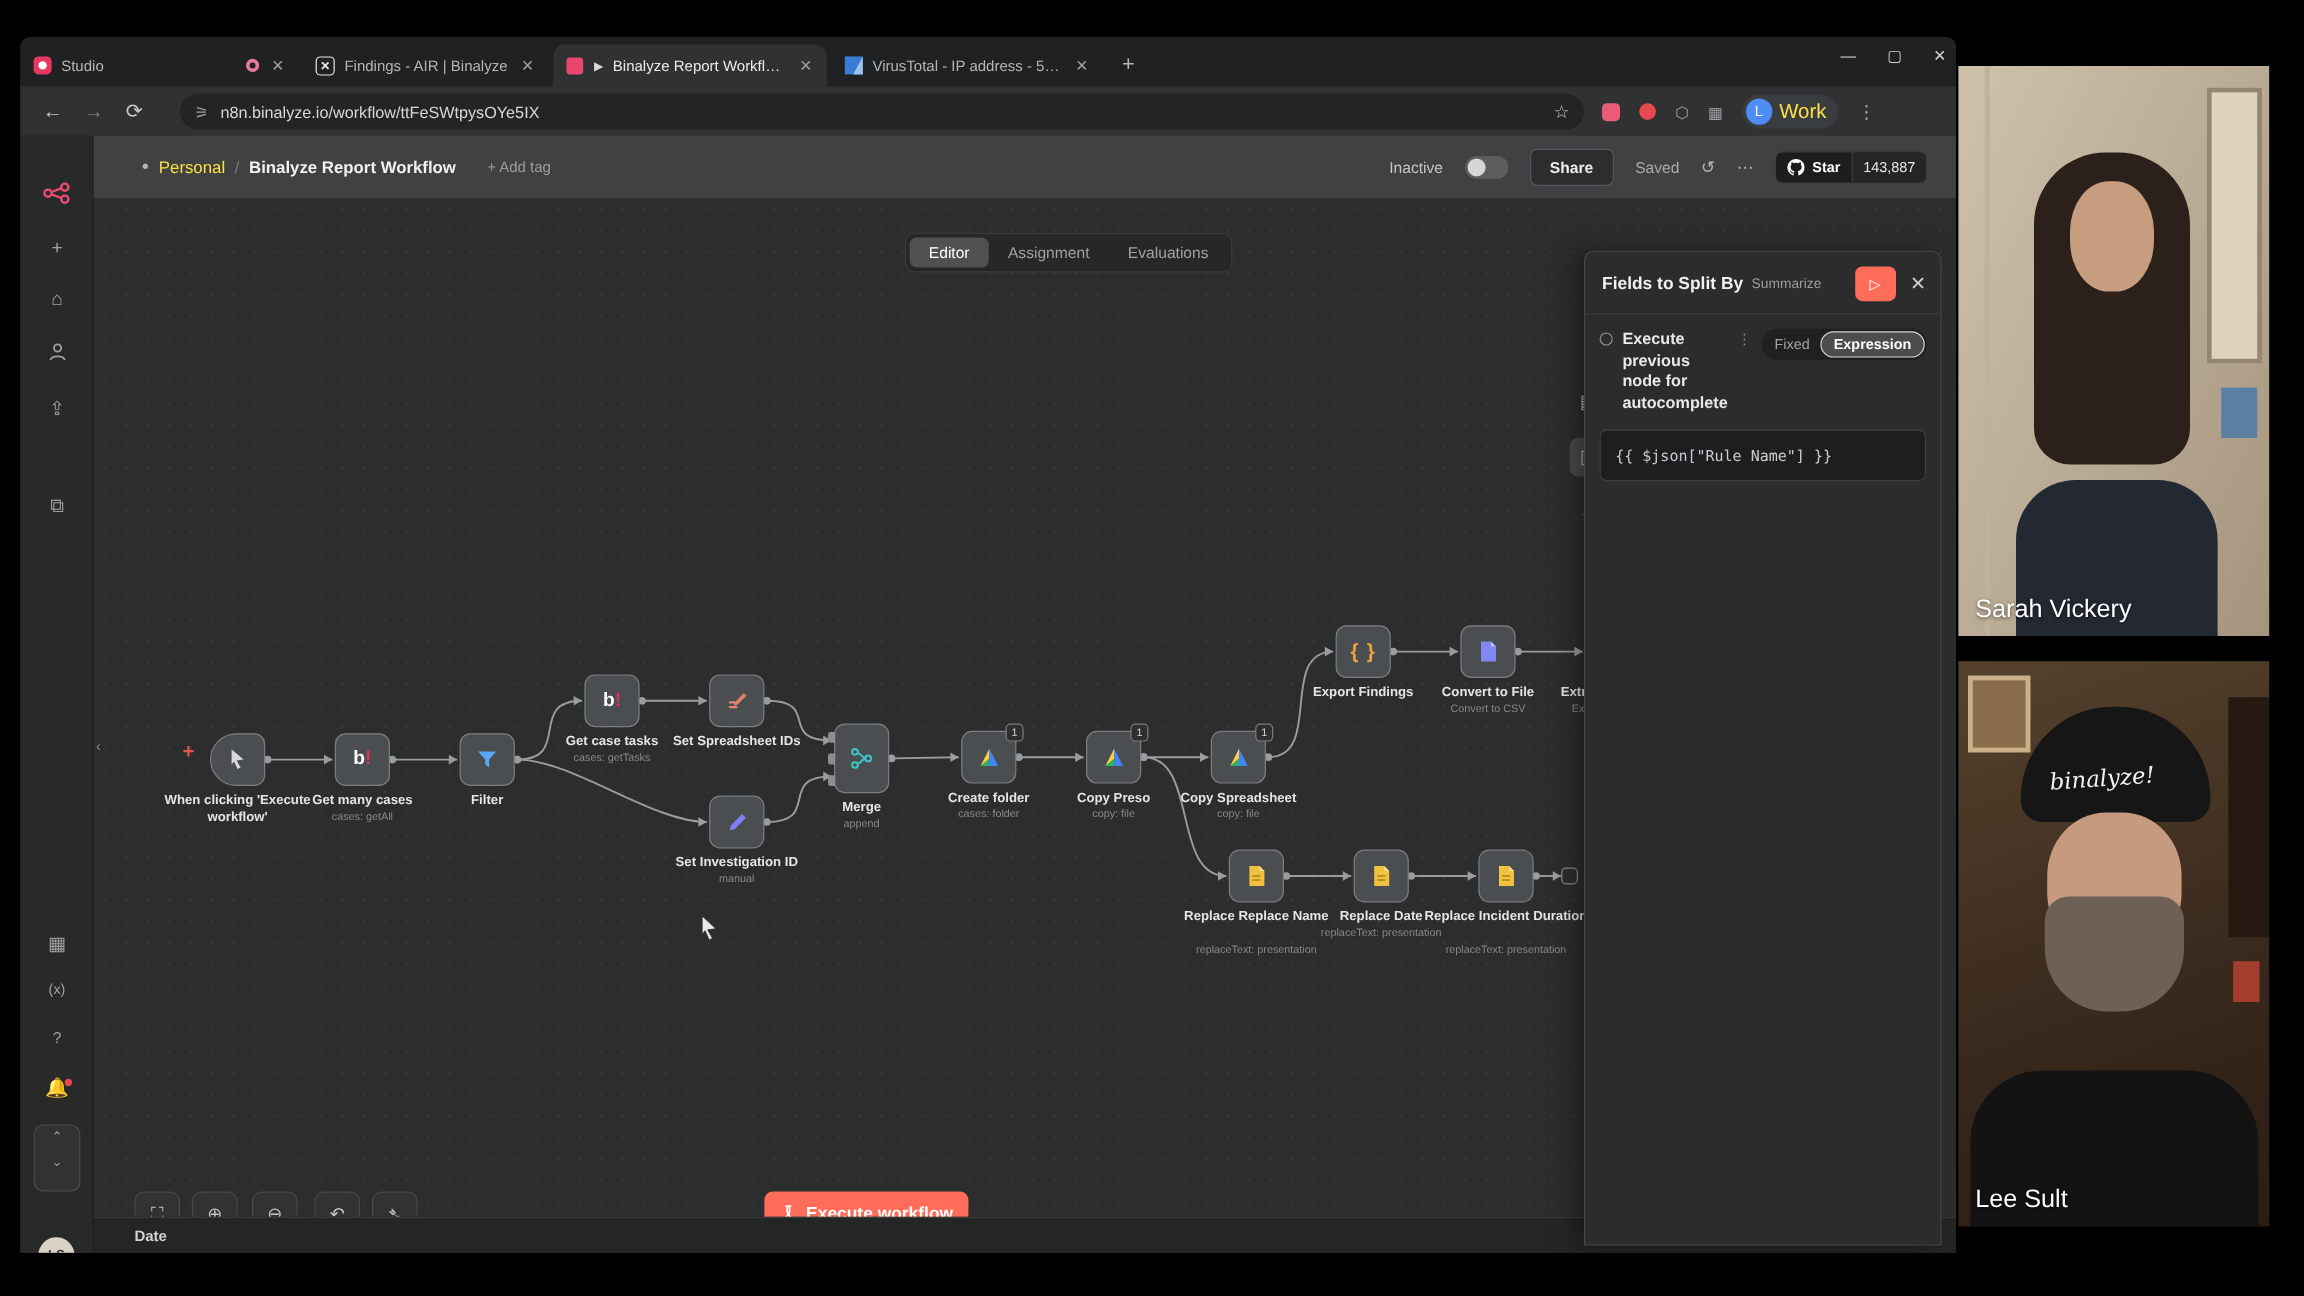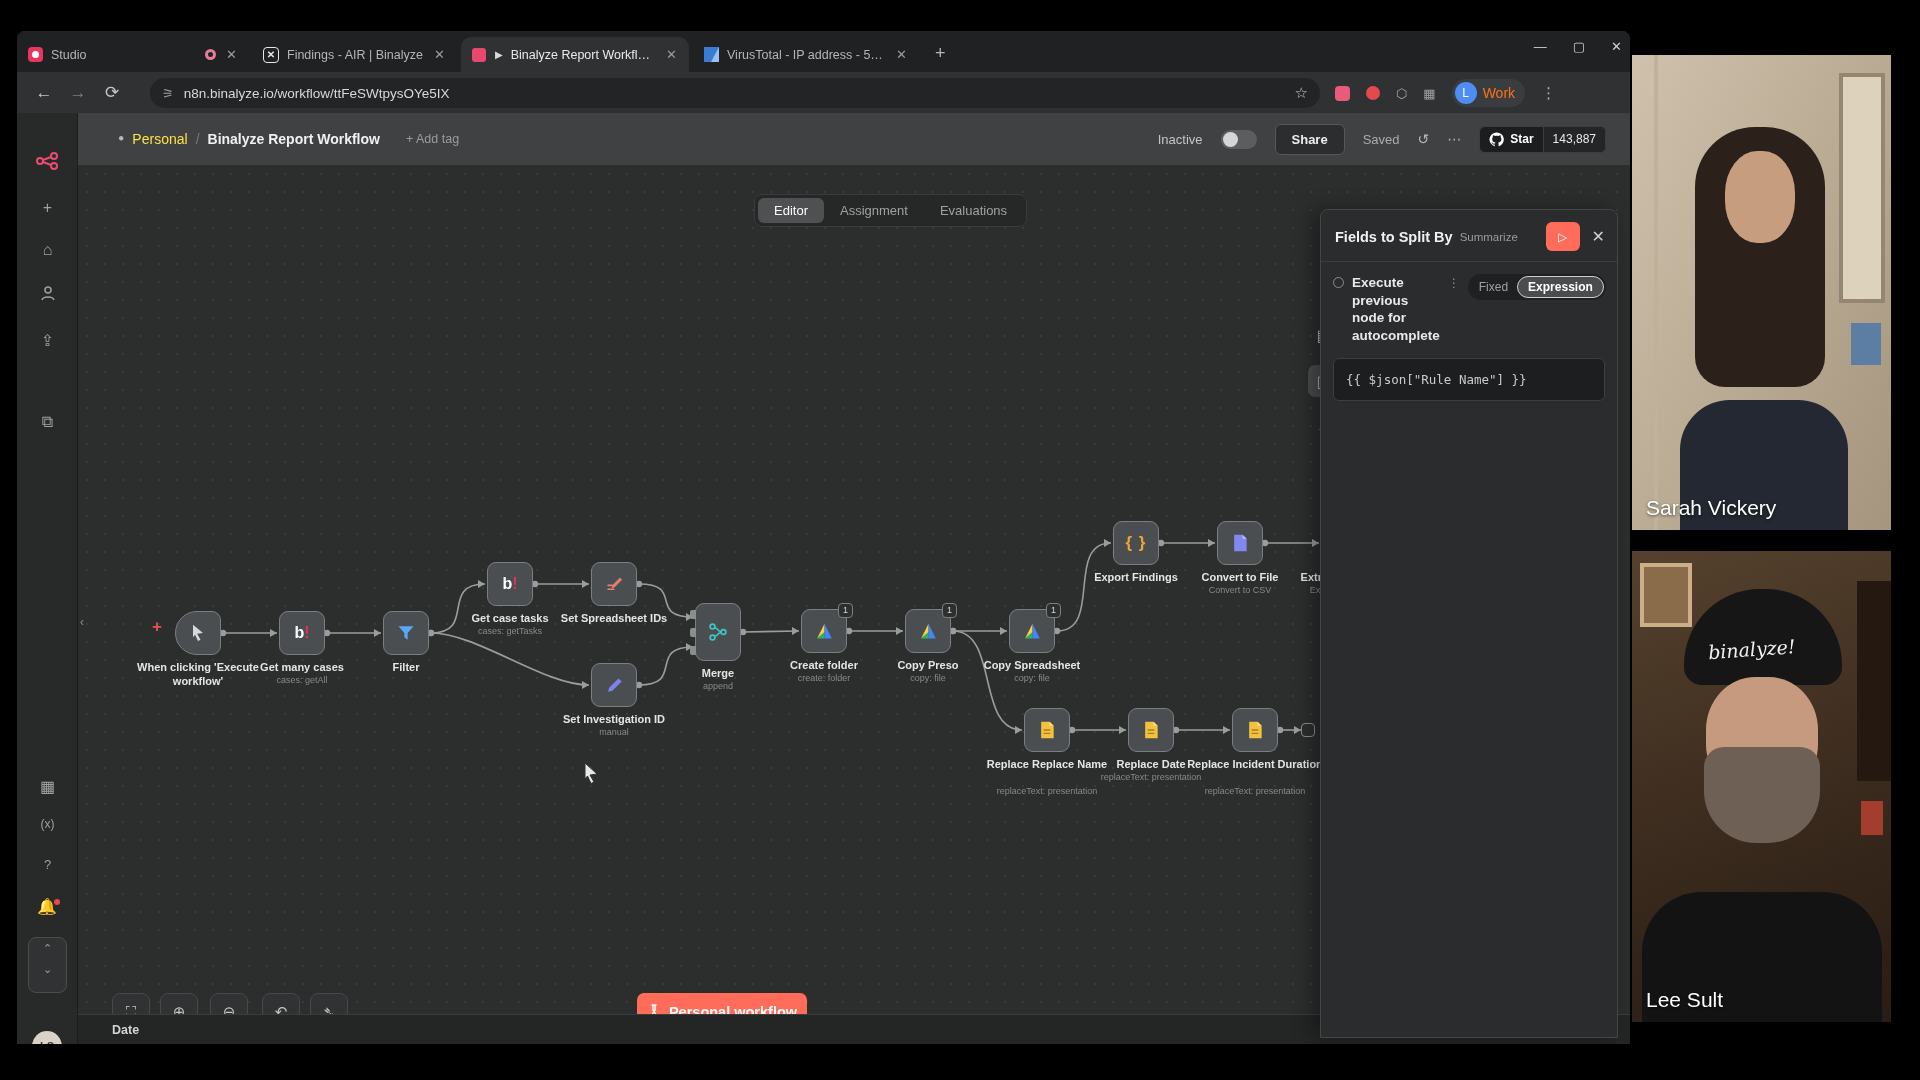--- a/index.html
+++ b/index.html
@@ -41,21 +41,21 @@
   .tune-icon { color:#9c9ea0; font-size:13px; }
   #bookmark-star { color:#c4c6c7; font-size:15px; }
   #ext-area { position:absolute; left:1318px; top:6px; height:30px; display:flex; align-items:center; gap:16px; }
   .ext-pink { width:15px; height:15px; border-radius:4px; background:#e85c7a; }
   .ext-red { width:14px; height:14px; border-radius:50%; background:#e5484d; }
   .ext-grey { color:#9fa1a3; font-size:13px; }
   #profile-chip { display:flex; align-items:center; gap:6px; background:#3a3d3f; border-radius:14px;
     height:28px; padding:2px 10px 2px 3px; }
   #profile-avatar { width:22px; height:22px; border-radius:50%; background:#4e8df5; color:#fff;
     font-size:12px; display:flex; align-items:center; justify-content:center; }
-  #profile-label { color:#f97316; font-size:14px; }
+  #profile-label { color:#fde047; font-size:17px; }
   .kebab { color:#b5b7b8; font-size:15px; }
 
   
   #app { position:absolute; left:0; top:82px; width:100%; height:931px; background:#2d2e2e; }
 
   #sidebar { position:absolute; left:0; top:0; width:61px; height:100%; background:#282929;
     border-right:1px solid #1d1d1d; }
   .sb-ic { position:absolute; left:0; width:61px; text-align:center; color:#9ea0a1; font-size:16px; }
   .sb-box { position:absolute; left:11px; width:39px; border:1px solid #4a4c4d; border-radius:8px;
     background:#313233; color:#9ea0a1; text-align:center; font-size:11px; line-height:1.9; }
@@ -432,21 +432,21 @@
           <div class="node" style="left: 784px; top: 578px; pointer-events: auto;">
             <div class="tile " style="height:44px">
               <svg width="21" height="19" viewBox="0 0 24 22">
                 <polygon points="12,2 12,12 3.5,19 " fill="#ffcf3e"></polygon>
                 <polygon points="3.5,19 12,12 12,19" fill="#28b463"></polygon>
                 <polygon points="12,2 20.5,19 12,19" fill="#4285f4"></polygon>
               </svg>
               <span class="n-badge">1</span>
             </div>
             <div class="n-label" style="left:-57px;top:50px">Create folder</div>
-            <div class="n-sub" style="left:-57px;top:64px">create: folder</div>
+            <div class="n-sub" style="left:-57px;top:64px">cases: folder</div>
           </div>
           <div class="node" style="left: 888px; top: 578px; pointer-events: auto;">
             <div class="tile " style="height:44px">
               <svg width="21" height="19" viewBox="0 0 24 22">
                 <polygon points="12,2 12,12 3.5,19 " fill="#ffcf3e"></polygon>
                 <polygon points="3.5,19 12,12 12,19" fill="#28b463"></polygon>
                 <polygon points="12,2 20.5,19 12,19" fill="#4285f4"></polygon>
               </svg>
               <span class="n-badge">1</span>
             </div>
@@ -538,21 +538,21 @@
 
       <div class="cv-btn" style="left:34px;top:828px;">⛶</div>
       <div class="cv-btn" style="left:82px;top:828px;">⊕</div>
       <div class="cv-btn" style="left:132px;top:828px;">⊖</div>
       <div class="cv-btn" style="left:184px;top:828px;">↶</div>
       <div class="cv-btn" style="left:232px;top:828px;">➴</div>
       <div id="exec-btn" style="left:559px;top:828px;">
         <svg width="14" height="16" viewBox="0 0 14 16">
           <path d="M5 1h4M6 1v5l4.5 7a1.8 1.8 0 01-1.6 2.7H5.1A1.8 1.8 0 013.5 13L8 6V1" fill="none" stroke="#fff" stroke-width="1.4" stroke-linecap="round"></path>
           </svg>
-        <span>Personal workflow</span>
+        <span>Execute workflow</span>
       </div>
     </div>
 
     <div id="logsbar">
       <span id="logs-label">Date</span>
       <div id="logs-icons">
         <span>⤢</span>
         <span>⌃</span>
       </div>
     </div>

